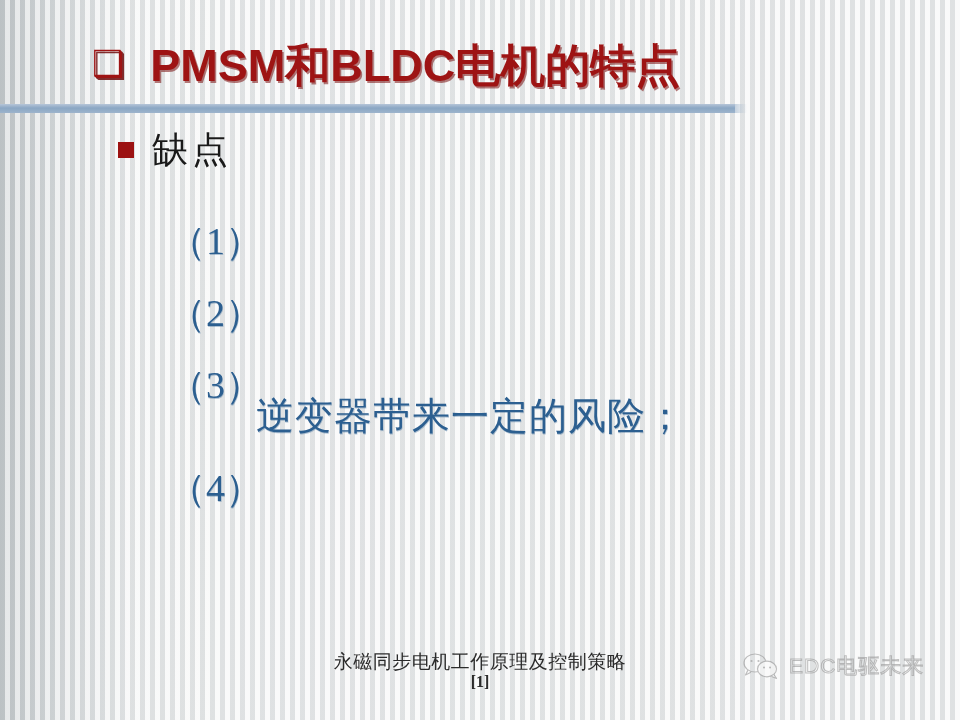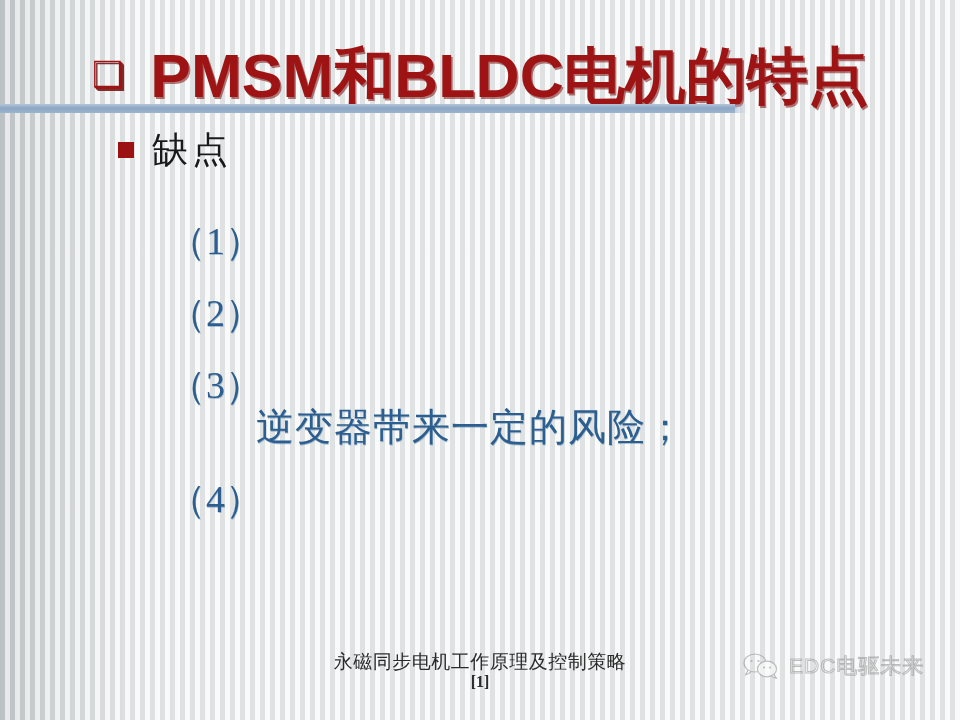--- a/index.html
+++ b/index.html
@@ -46,21 +46,21 @@
     font-size: 36px;
     line-height: 1;
     color: #9e1414;
     font-family: "DejaVu Sans", sans-serif;
     text-shadow: 2px 2px 0 rgba(110,12,12,0.85);
     margin-right: 26px;
     position: relative;
     top: -2px;
   }
   .title-text {
-    font-size: 61px;
+    font-size: 45px;
     font-weight: bold;
     color: #9e1414;
     font-family: "Liberation Sans", "DejaVu Sans", sans-serif;
     letter-spacing: 0px;
     text-shadow: 1.5px 1.5px 0 rgba(120,14,14,0.55);
   }
 
   .title-rule {
     position: absolute;
     left: 0;
@@ -122,21 +122,21 @@
     flex: none;
     width: 88px;
     letter-spacing: 0px;
   }
   .body-item .body-text {
     flex: 1;
     letter-spacing: 1px;
   }
   .body-item .line2 {
     display: block;
-    margin-top: 42px;
+    margin-top: 31px;
   }
 
   
   .footer {
     position: absolute;
     left: 0;
     right: 0;
     top: 652px;
     text-align: center;
     pointer-events: none;

